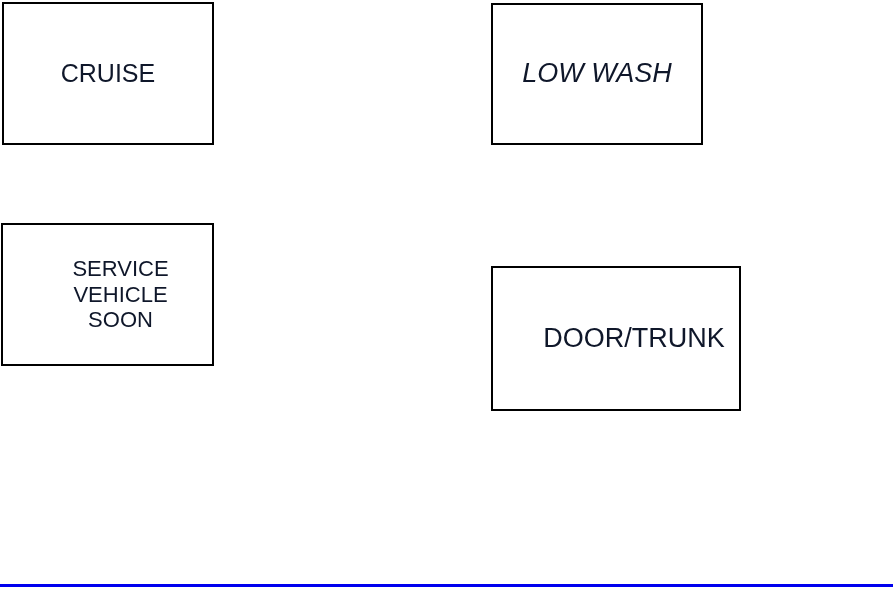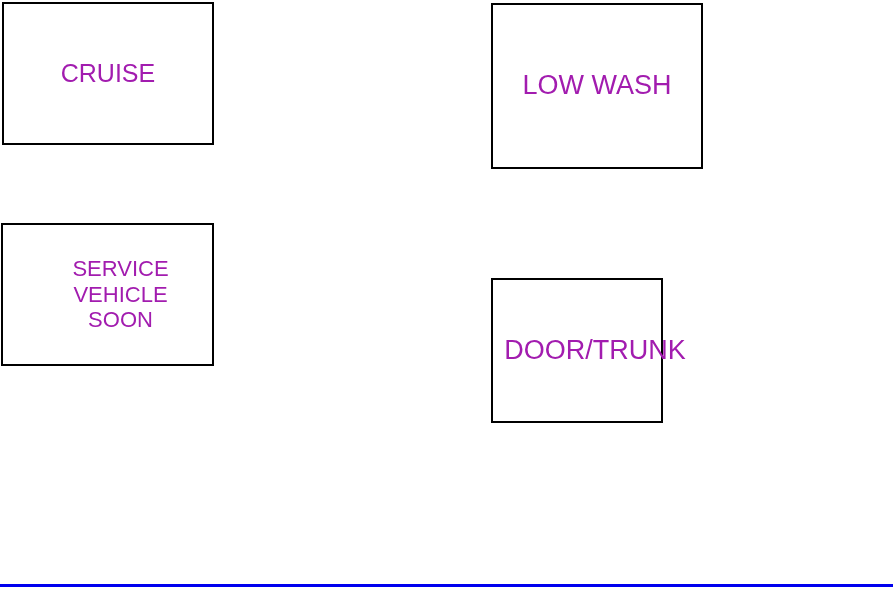--- a/index.html
+++ b/index.html
@@ -23,42 +23,42 @@
     position: absolute;
     box-sizing: border-box;
     background: #ffffff;
     border: 2px solid #000000;
     display: flex;
     align-items: center;
     justify-content: center;
     text-align: center;
   }
   .indicator-label {
-    color: #a21caf;
+    color: #0f172a;
     font-family: "Liberation Sans", sans-serif;
     font-weight: 400;
     line-height: 1.18;
     white-space: pre-line;
     letter-spacing: 0px;
   }
 
   
   #box-cruise { left: 2px;   top: 2px;   width: 212px; height: 143px; }
   #box-cruise .indicator-label { font-size: 25px; }
 
   
-  #box-low-wash { left: 491px; top: 3px;  width: 212px; height: 166px; }
+  #box-low-wash { left: 491px; top: 3px;  width: 212px; height: 142px; font-style: italic; }
   #box-low-wash .indicator-label { font-size: 27px; }
 
   
   #box-service-vehicle-soon { left: 1px; top: 223px; width: 213px; height: 143px; }
   #box-service-vehicle-soon .indicator-label { font-size: 22px; margin-left: 26px; }
 
   
-  #box-door-trunk { left: 491px; top: 278px; width: 172px; height: 145px; padding-left: 36px; }
+  #box-door-trunk { left: 491px; top: 266px; width: 250px; height: 145px; padding-left: 36px; }
   #box-door-trunk .indicator-label { font-size: 27px; }
 
   
   #footer-rule {
     position: absolute;
     left: 0px;
     top: 584px;
     width: 893px;
     height: 3px;
     background: #0000ee;

